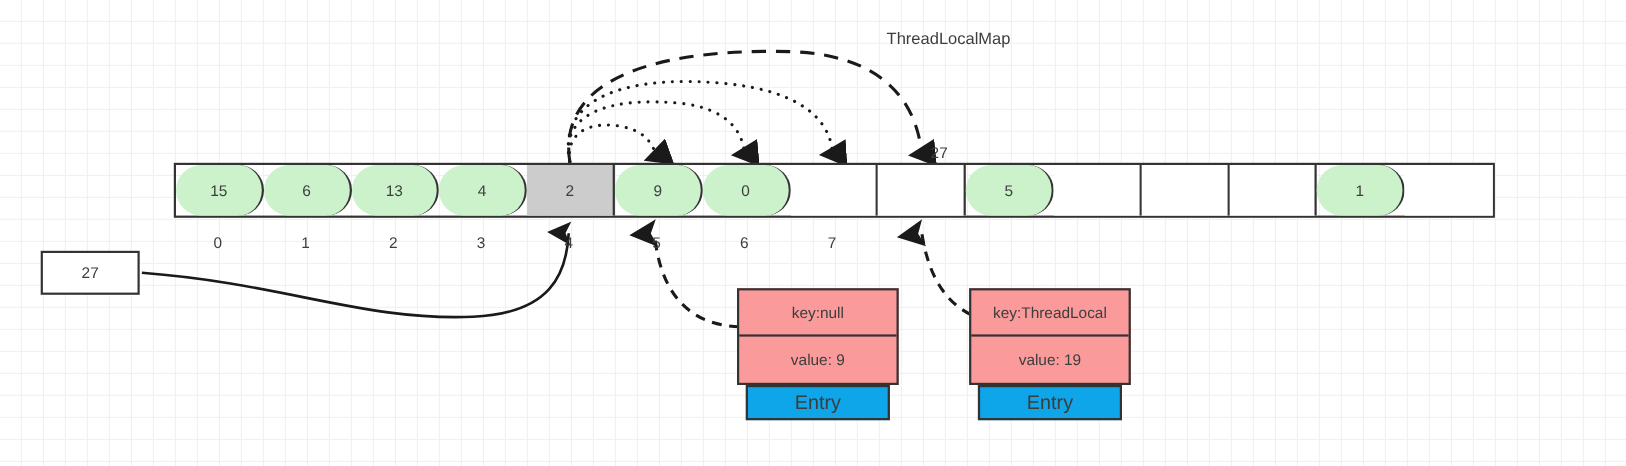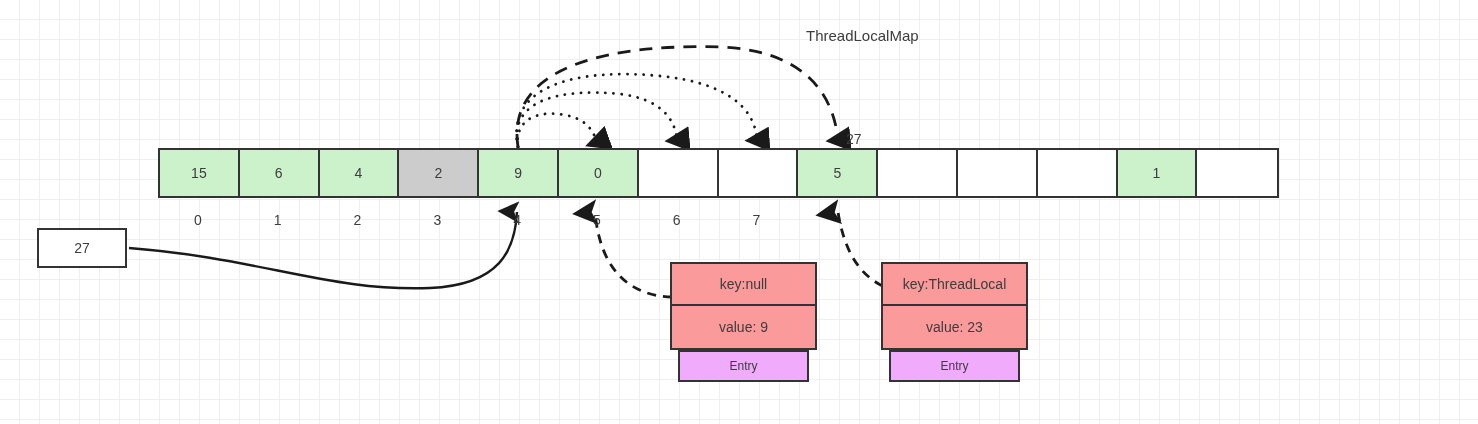--- a/index.html
+++ b/index.html
@@ -59,21 +59,21 @@
     box-sizing: border-box;
     border-right: 2.5px solid #333333;
     display: flex;
     align-items: center;
     justify-content: center;
     font-size: 14px;
     color: #3d3d3d;
     background: #ffffff;
   }
   .cell:last-child { border-right: none; }
-  .cell.green { background: #ccf2cc; }
+  .cell.green { background: #ccf2cc; border-radius: 23px; }
   .cell.grey  { background: #cccccc; }
 
   
   .idx-row {
     position: absolute;
     left: 158px;
     top: 212px;
     height: 20px;
     display: flex;
   }
@@ -128,27 +128,27 @@
     font-size: 14px;
     color: #3d3d3d;
     box-sizing: border-box;
   }
   .entry-row.key { border-bottom: 2.5px solid #333333; }
   .entry-label {
     position: relative;
     margin-left: 8px;
     width: 131px;
     height: 32px;
-    background: #f0abfc;
-    border: 2.5px solid #333333;
-    box-sizing: border-box;
-    display: flex;
-    align-items: center;
-    justify-content: center;
-    font-size: 12px;
+    background: #0ea5e9;
+    border: 2.5px solid #333333;
+    box-sizing: border-box;
+    display: flex;
+    align-items: center;
+    justify-content: center;
+    font-size: 18px;
     color: #3d3d3d;
     text-align: right;
   }
 </style>
 </head>
 <body>
 
 <div id="canvas">
 
   <svg class="layer-svg" viewBox="0 0 1478 424" xmlns="http://www.w3.org/2000/svg">
@@ -174,20 +174,21 @@
     <path d="M 518 147 C 505 84, 580 68, 660 76 C 730 83, 755 110, 757 140" fill="none" stroke="#1a1a1a" stroke-width="2.8" stroke-dasharray="0.1 8" stroke-linecap="round" marker-end="url(#arrowDn)"></path>
 
     <path d="M 518 147 C 505 62, 620 44, 720 47 C 800 50, 833 90, 838 140" fill="none" stroke="#1a1a1a" stroke-width="2.8" stroke-dasharray="13 9" marker-end="url(#arrowDn)"></path>
   </svg>
 
   <div class="title">ThreadLocalMap</div>
 
   <div class="array">
     <div class="cell green">15</div>
     <div class="cell green">6</div>
+    <div class="cell green">13</div>
     <div class="cell green">4</div>
     <div class="cell grey">2</div>
     <div class="cell green">9</div>
     <div class="cell green">0</div>
     <div class="cell"></div>
     <div class="cell"></div>
     <div class="cell green">5</div>
     <div class="cell"></div>
     <div class="cell"></div>
     <div class="cell"></div>
@@ -214,18 +215,18 @@
     <div class="entry-kv">
       <div class="entry-row key">key:null</div>
       <div class="entry-row value">value: 9</div>
     </div>
     <div class="entry-label">Entry</div>
   </div>
 
   <div class="entry-node" style="left:881px; top:262px;">
     <div class="entry-kv">
       <div class="entry-row key">key:ThreadLocal</div>
-      <div class="entry-row value">value: 23</div>
+      <div class="entry-row value">value: 19</div>
     </div>
     <div class="entry-label">Entry</div>
   </div>
 
 </div>
 
 </body></html>

